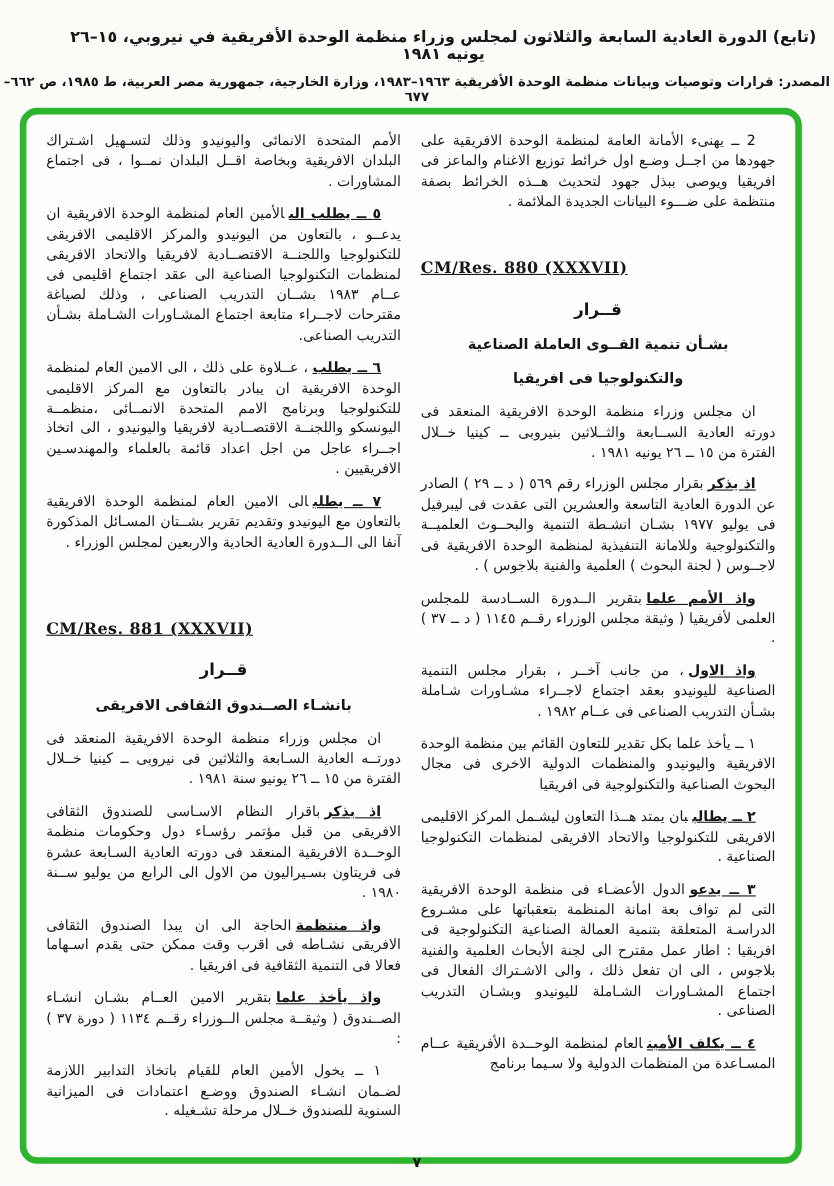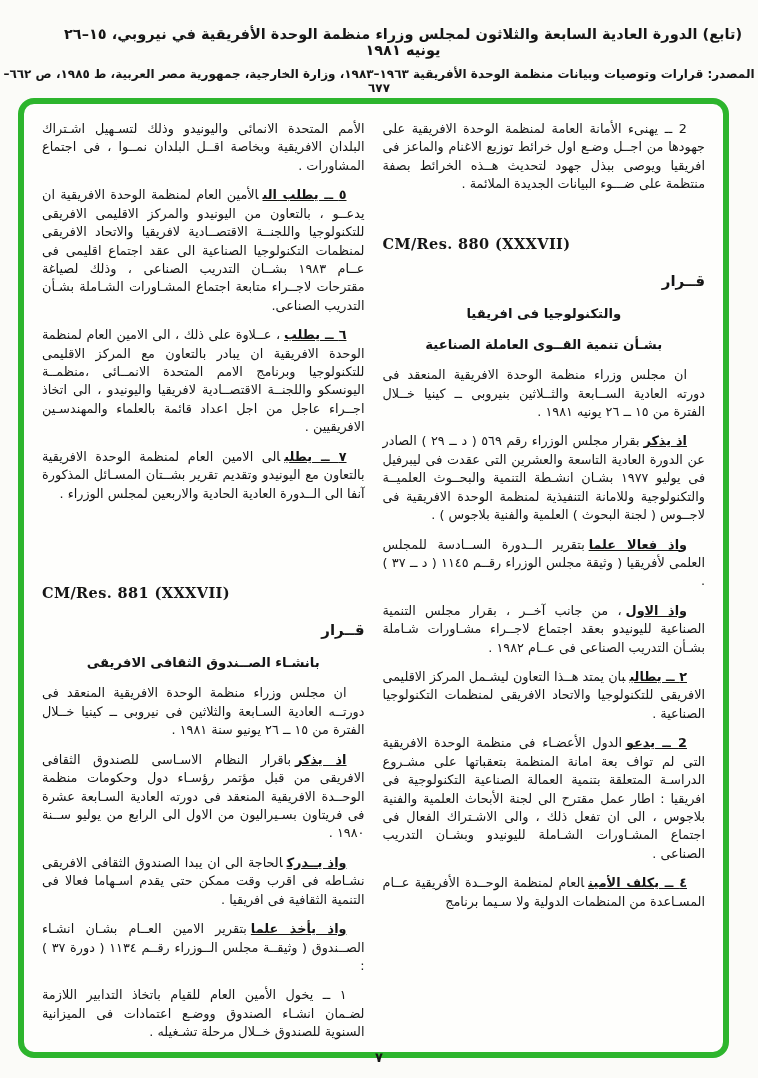--- a/index.html
+++ b/index.html
@@ -41,25 +41,26 @@
   .para.no-indent{text-indent:0;}
   .lead{font-weight:bold;text-decoration:underline;}
   .lead:not(:empty){margin-left:4px;}
 
   .ref{
     direction:ltr;text-align:left;
     font-family:"DejaVu Serif", serif;
     font-size:14.5px;font-weight:bold;
     letter-spacing:0.4px;
     margin:24px 0 4px;
+    text-decoration:underline;
   }
   .ref.gap-top-lg{margin-top:40px;}
-  .ref.gap-top-xl{margin-top:80px;}
+  .ref.gap-top-xl{margin-top:59px;}
   .h1{
-    text-align:right;font-weight:bold;
+    text-align:center;font-weight:bold;
     font-size:15px;margin:16px 0 12px;
   }
   .h2{
     text-align:center;font-weight:bold;
     font-size:13.2px;margin:0 0 12px;
   }
 
   
   .page-number{
     position:absolute;left:0;right:0;top:1050px;
@@ -82,37 +83,38 @@
       <div class="col">
         <p class="para no-indent"><b class="lead"></b><span>الأمم المتحدة الانمائى واليونيدو وذلك لتسـهيل اشـتراك البلدان الافريقية وبخاصة اقــل البلدان نمــوا ، فى اجتماع المشاورات .</span></p>
         <p class="para"><b class="lead">٥ ــ يطلب الى</b><span>الأمين العام لمنظمة الوحدة الافريقية ان يدعــو ، بالتعاون من اليونيدو والمركز الاقليمى الافريقى للتكنولوجيا واللجنــة الاقتصــادية لافريقيا والاتحاد الافريقى لمنظمات التكنولوجيا الصناعية الى عقد اجتماع اقليمى فى عــام ١٩٨٣ بشــان التدريب الصناعى ، وذلك لصياغة مقترحات لاجــراء متابعة اجتماع المشـاورات الشـاملة بشـأن التدريب الصناعى.</span></p>
         <p class="para"><b class="lead">٦ ــ يطلب</b><span>، عــلاوة على ذلك ، الى الامين العام لمنظمة الوحدة الافريقية ان يبادر بالتعاون مع المركز الاقليمى للتكنولوجيا وبرنامج الامم المتحدة الانمــائى ،منظمــة اليونسكو واللجنــة الاقتصــادية لافريقيا واليونيدو ، الى اتخاذ اجــراء عاجل من اجل اعداد قائمة بالعلماء والمهندسـين الافريقيين .</span></p>
         <p class="para"><b class="lead">٧ ــ يطلب</b><span>الى الامين العام لمنظمة الوحدة الافريقية بالتعاون مع اليونيدو وتقديم تقرير بشــتان المسـائل المذكورة آنفا الى الــدورة العادية الحادية والاربعين لمجلس الوزراء .</span></p>
         <p class="ref gap-top-xl">CM/Res. 881 (XXXVII)</p>
         <p class="h1">قــرار</p>
         <p class="h2">بانشـاء الصــندوق الثقافى الافريقى</p>
         <p class="para"><b class="lead"></b><span>ان مجلس وزراء منظمة الوحدة الافريقية المنعقد فى دورتــه العادية السـابعة والثلاثين فى نيروبى ــ كينيا خــلال الفترة من ١٥ ــ ٢٦ يونيو سنة ١٩٨١ .</span></p>
         <p class="para"><b class="lead">اذ يذكر</b><span>باقرار النظام الاسـاسى للصندوق الثقافى الافريقى من قبل مؤتمر رؤسـاء دول وحكومات منظمة الوحــدة الافريقية المنعقد فى دورته العادية السـابعة عشرة فى فريتاون بسـيراليون من الاول الى الرابع من يوليو ســنة ١٩٨٠ .</span></p>
-        <p class="para"><b class="lead">واذ يــدرك</b><span>الحاجة الى ان يبدا الصندوق الثقافى الافريقى نشـاطه فى اقرب وقت ممكن حتى يقدم اسـهاما فعالا فى التنمية الثقافية فى افريقيا .</span></p>
+        <p class="para"><b class="lead">واذ منتظمة</b><span>الحاجة الى ان يبدا الصندوق الثقافى الافريقى نشـاطه فى اقرب وقت ممكن حتى يقدم اسـهاما فعالا فى التنمية الثقافية فى افريقيا .</span></p>
         <p class="para"><b class="lead">واذ يأخذ علما</b><span>بتقرير الامين العــام بشـان انشـاء الصــندوق ( وثيقــة مجلس الــوزراء رقــم ١١٣٤ ( دورة ٣٧ ) :</span></p>
         <p class="para"><b class="lead"></b><span>١ ــ يخول الأمين العام للقيام باتخاذ التدابير اللازمة لضـمان انشـاء الصندوق ووضـع اعتمادات فى الميزانية السنوية للصندوق خــلال مرحلة تشـغيله .</span></p>
       </div>
 
       <div class="col">
         <p class="para"><b class="lead"></b><span>2 ــ يهنىء الأمانة العامة لمنظمة الوحدة الافريقية على جهودها من اجــل وضـع اول خرائط توزيع الاغنام والماعز فى افريقيا ويوصى ببذل جهود لتحديث هــذه الخرائط بصفة منتظمة على ضـــوء البيانات الجديدة الملائمة .</span></p>
         <p class="ref gap-top-lg">CM/Res. 880 (XXXVII)</p>
         <p class="h1">قــرار</p>
+        <p class="h2">بشـأن تنمية القــوى العاملة الصناعية</p>
         <p class="h2">والتكنولوجيا فى افريقيا</p>
-        <p class="h2">بشـأن تنمية القــوى العاملة الصناعية</p>
         <p class="para"><b class="lead"></b><span>ان مجلس وزراء منظمة الوحدة الافريقية المنعقد فى دورته العادية الســابعة والثــلاثين بنيروبى ــ كينيا خــلال الفترة من ١٥ ــ ٢٦ يونيه ١٩٨١ .</span></p>
         <p class="para"><b class="lead">اذ يذكر</b><span>بقرار مجلس الوزراء رقم ٥٦٩ ( د ــ ٢٩ ) الصادر عن الدورة العادية التاسعة والعشرين التى عقدت فى ليبرفيل فى يوليو ١٩٧٧ بشـان انشـطة التنمية والبحــوث العلميــة والتكنولوجية وللامانة التنفيذية لمنظمة الوحدة الافريقية فى لاجــوس ( لجنة البحوث ) العلمية والفنية بلاجوس ) .</span></p>
-        <p class="para"><b class="lead">واذ فعالا علما</b><span>بتقرير الــدورة الســادسة للمجلس العلمى لأفريقيا ( وثيقة مجلس الوزراء رقــم ١١٤٥ ( د ــ ٣٧ ) .</span></p>
+        <p class="para"><b class="lead">واذ الأمم علما</b><span>بتقرير الــدورة الســادسة للمجلس العلمى لأفريقيا ( وثيقة مجلس الوزراء رقــم ١١٤٥ ( د ــ ٣٧ ) .</span></p>
         <p class="para"><b class="lead">واذ الاول</b><span>، من جانب آخــر ، بقرار مجلس التنمية الصناعية لليونيدو بعقد اجتماع لاجــراء مشـاورات شـاملة بشـأن التدريب الصناعى فى عــام ١٩٨٢ .</span></p>
+        <p class="para"><b class="lead"></b><span>١ ــ يأخذ علما بكل تقدير للتعاون القائم بين منظمة الوحدة الافريقية واليونيدو والمنظمات الدولية الاخرى فى مجال البحوث الصناعية والتكنولوجية فى افريقيا</span></p>
         <p class="para"><b class="lead">٢ ــ يطالب</b><span>بان يمتد هــذا التعاون ليشـمل المركز الاقليمى الافريقى للتكنولوجيا والاتحاد الافريقى لمنظمات التكنولوجيا الصناعية .</span></p>
-        <p class="para"><b class="lead">2 ــ يدعو</b><span>الدول الأعضـاء فى منظمة الوحدة الافريقية التى لم تواف بعة امانة المنظمة بتعقباتها على مشـروع الدراسـة المتعلقة بتنمية العمالة الصناعية التكنولوجية فى افريقيا : اطار عمل مقترح الى لجنة الأبحاث العلمية والفنية بلاجوس ، الى ان تفعل ذلك ، والى الاشـتراك الفعال فى اجتماع المشـاورات الشـاملة لليونيدو وبشـان التدريب الصناعى .</span></p>
+        <p class="para"><b class="lead">٣ ــ يدعو</b><span>الدول الأعضـاء فى منظمة الوحدة الافريقية التى لم تواف بعة امانة المنظمة بتعقباتها على مشـروع الدراسـة المتعلقة بتنمية العمالة الصناعية التكنولوجية فى افريقيا : اطار عمل مقترح الى لجنة الأبحاث العلمية والفنية بلاجوس ، الى ان تفعل ذلك ، والى الاشـتراك الفعال فى اجتماع المشـاورات الشـاملة لليونيدو وبشـان التدريب الصناعى .</span></p>
         <p class="para"><b class="lead">٤ ــ يكلف الأمين</b><span>العام لمنظمة الوحــدة الأفريقية عــام المسـاعدة من المنظمات الدولية ولا سـيما برنامج</span></p>
       </div>
 
     </div>
   </div>
 
   <div class="page-number">٧</div>
 
 </div>
 

